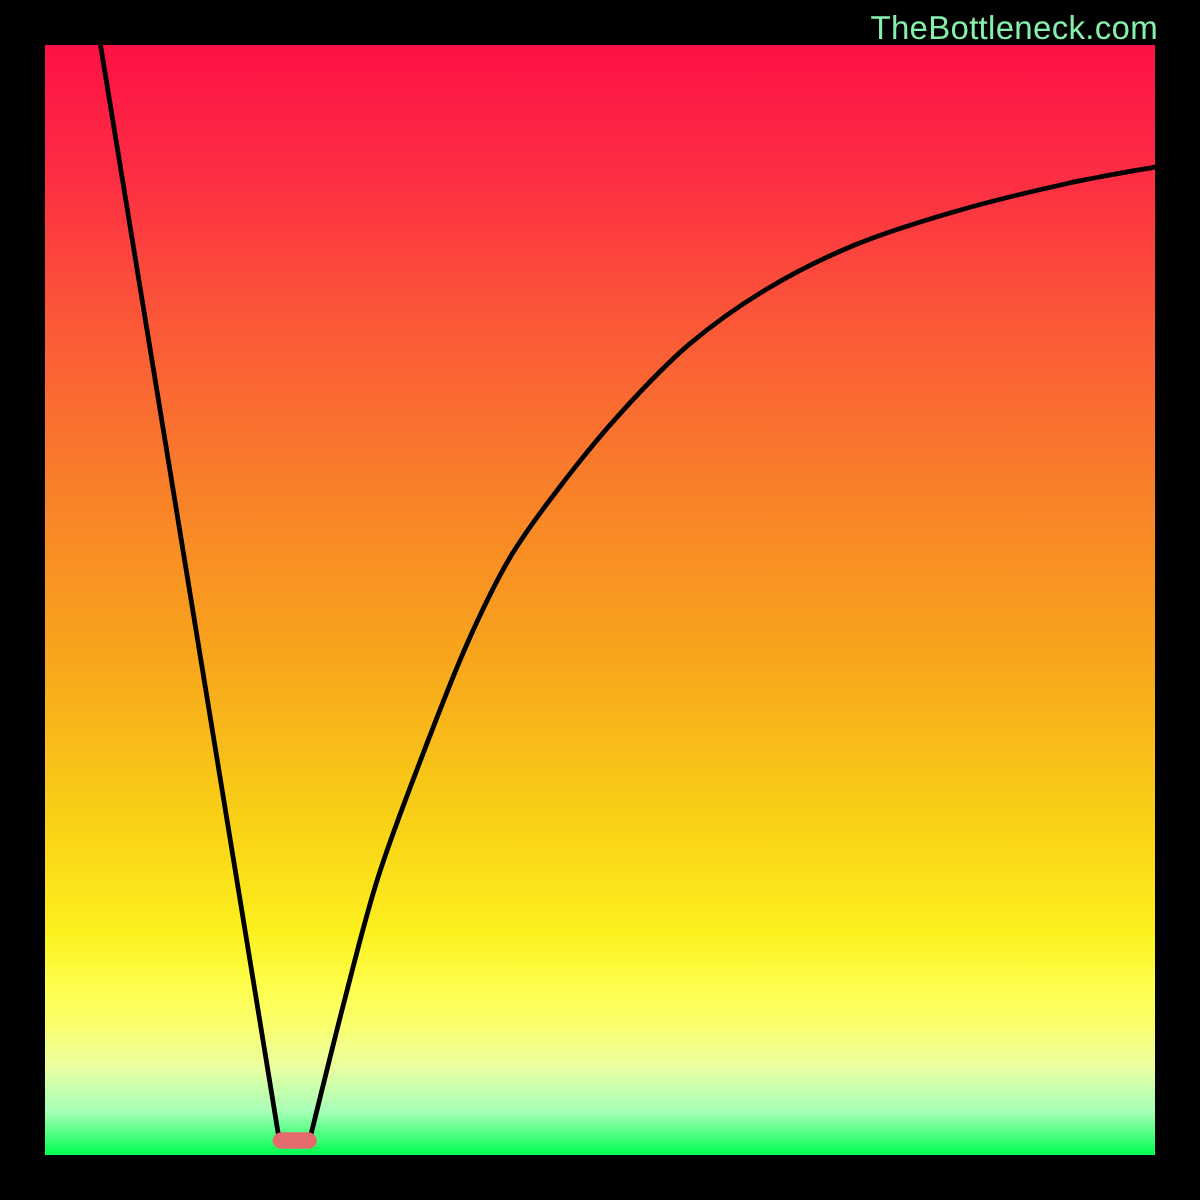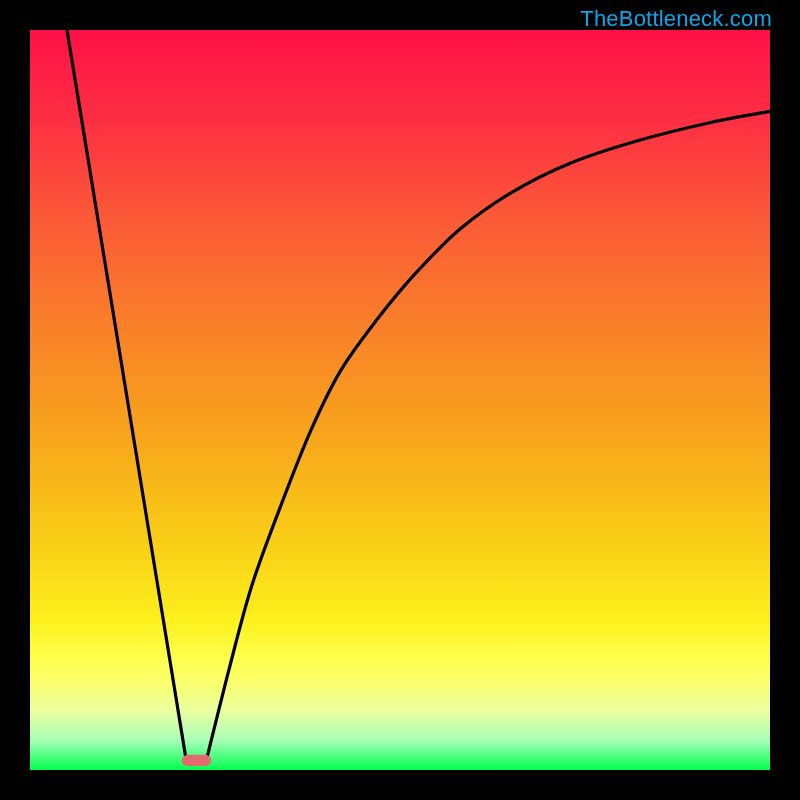--- a/index.html
+++ b/index.html
@@ -37,21 +37,21 @@
       #fbff6a 88%,
       #eaffa0 92%,
       #a8ffb8 96%,
       #00ff4f 100%   
     );
   }
   .watermark {
     position: absolute;
     top: 6px;
     right: 28px;
-    color: #0ea5e9;
+    color: #86efac;
     font-size: 22px;
     font-weight: 500;
     letter-spacing: 0.2px;
     user-select: none;
   }
   svg.curve {
     position: absolute;
     left: 0;
     top: 0;
     width: 740px;

